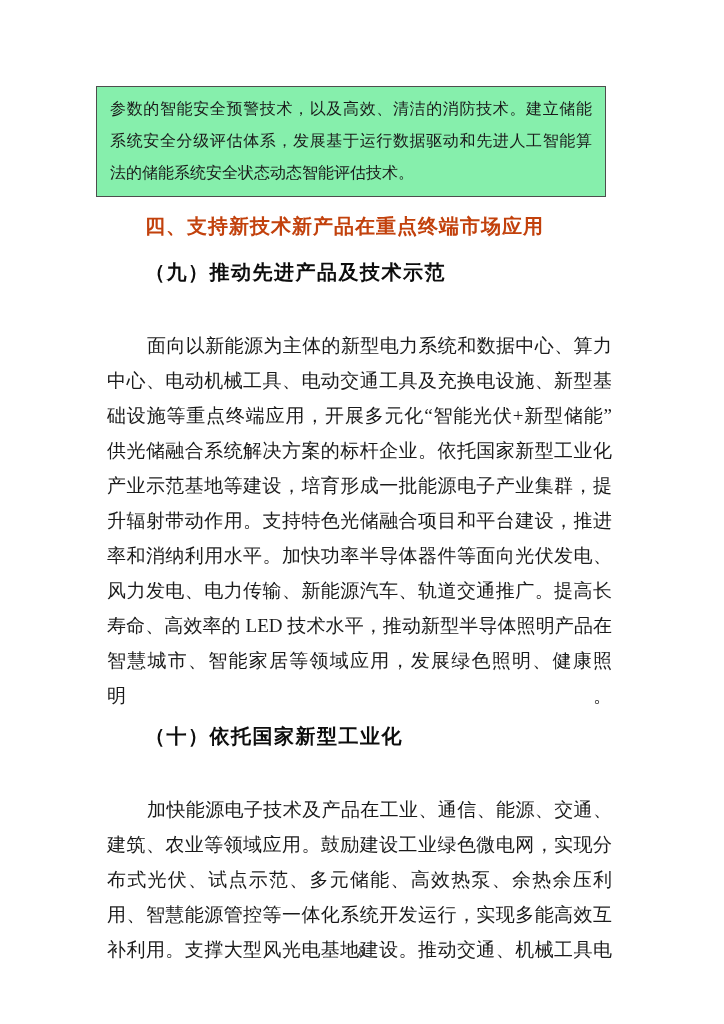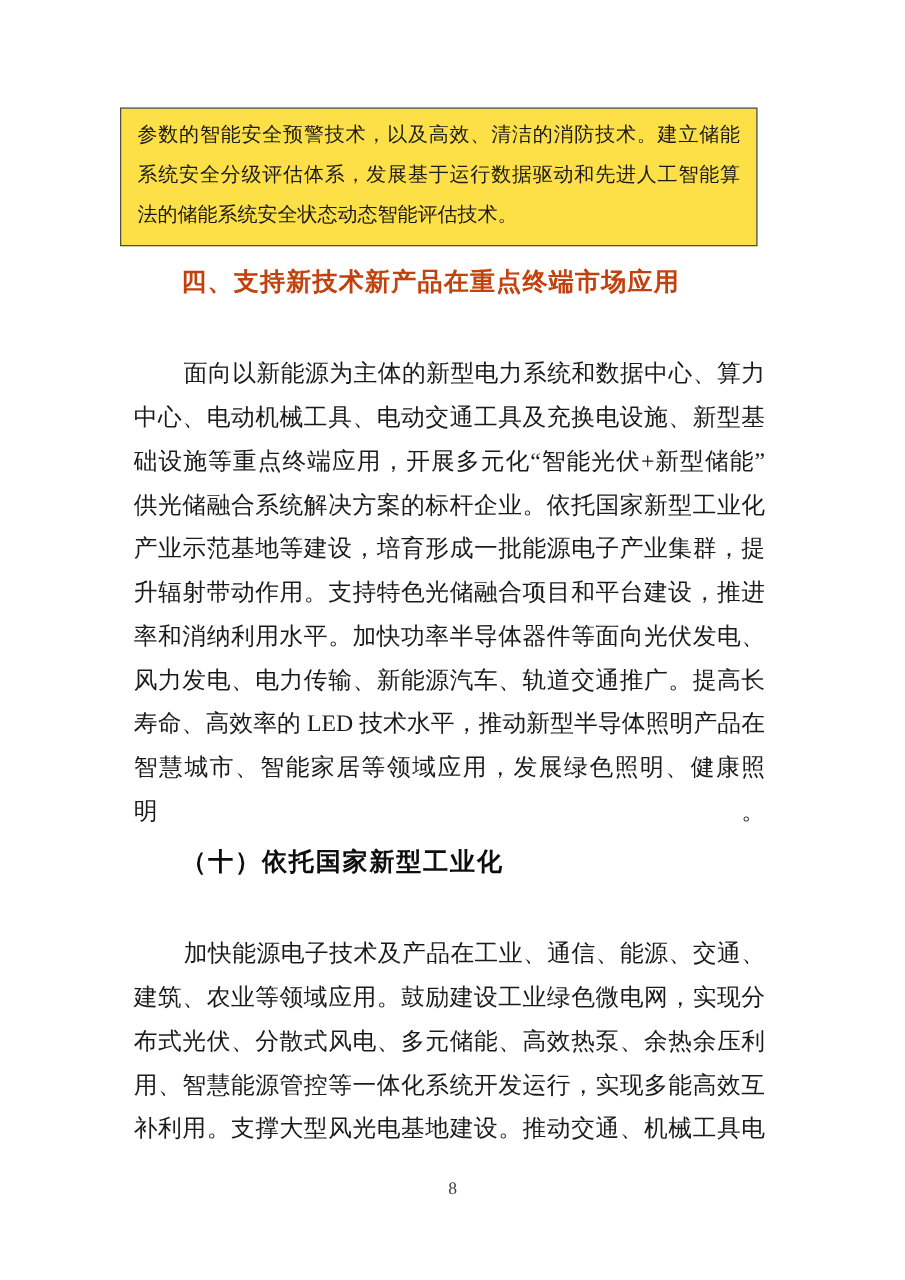--- a/index.html
+++ b/index.html
@@ -14,21 +14,21 @@
     overflow: hidden;
   }
   
   .callout {
     position: absolute;
     left: 96px;
     top: 86px;
     width: 482px;
     border: 1px solid #4d4d4d;
     padding: 6px 13px 7px 13px;
-    background: #fde047;
+    background: #86efac;
   }
   .callout .line {
     font-size: 16px;
     line-height: 32px;
   }
   
   .content {
     position: absolute;
     left: 107px;
     top: 203px;
@@ -79,34 +79,35 @@
 
   <div class="callout">
     <div class="line j">参数的智能安全预警技术，以及高效、清洁的消防技术。建立储能</div>
     <div class="line j">系统安全分级评估体系，发展基于运行数据驱动和先进人工智能算</div>
     <div class="line">法的储能系统安全状态动态智能评估技术。</div>
   </div>
 
   <div class="content">
     <div class="h1">四、支持新技术新产品在重点终端市场应用</div>
 
+    <div class="h2">（九）推动先进产品及技术示范</div>
     <div class="line j indent">面向以新能源为主体的新型电力系统和数据中心、算力</div>
     <div class="line j">中心、电动机械工具、电动交通工具及充换电设施、新型基</div>
     <div class="line j">础设施等重点终端应用，开展多元化“智能光伏+新型储能”</div>
     <div class="line j">供光储融合系统解决方案的标杆企业。依托国家新型工业化</div>
     <div class="line j">产业示范基地等建设，培育形成一批能源电子产业集群，提</div>
     <div class="line j">升辐射带动作用。支持特色光储融合项目和平台建设，推进</div>
     <div class="line j">率和消纳利用水平。加快功率半导体器件等面向光伏发电、</div>
     <div class="line j">风力发电、电力传输、新能源汽车、轨道交通推广。提高长</div>
     <div class="line j">寿命、高效率的 LED 技术水平，推动新型半导体照明产品在</div>
     <div class="line j">智慧城市、智能家居等领域应用，发展绿色照明、健康照明。</div>
 
     <div class="h2">（十）依托国家新型工业化</div>
     <div class="line j indent">加快能源电子技术及产品在工业、通信、能源、交通、</div>
     <div class="line j">建筑、农业等领域应用。鼓励建设工业绿色微电网，实现分</div>
-    <div class="line j">布式光伏、分散式风电、多元储能、高效热泵、余热余压利</div>
+    <div class="line j">布式光伏、试点示范、多元储能、高效热泵、余热余压利</div>
     <div class="line j">用、智慧能源管控等一体化系统开发运行，实现多能高效互</div>
     <div class="line j">补利用。支撑大型风光电基地建设。推动交通、机械工具电</div>
   </div>
 
   <div class="pagenum">8</div>
 
 </div>
 
 </body></html>

